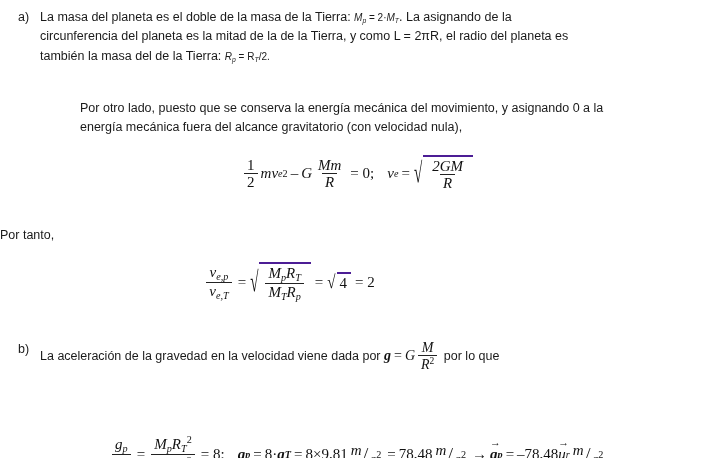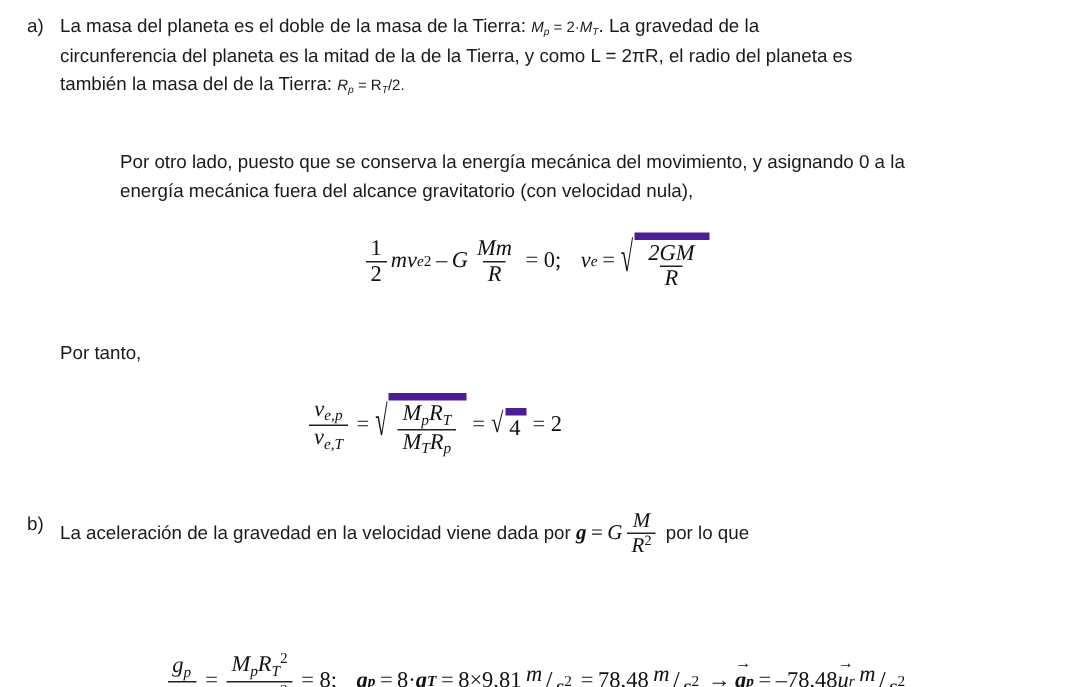--- a/index.html
+++ b/index.html
@@ -40,21 +40,21 @@
     flex: 1 1 auto;
     padding-right: 20px;
     line-height: 1.55;
     text-align: left;
   }
   .para {
     line-height: 1.55;
     text-align: left;
   }
   .indent-1 { margin-left: 48px; padding-right: 26px; }
-  .indent-0 { margin-left: 40px; }
+  .indent-0 { }
 
   .blk-a      { position: absolute; left: 0;  top: 8px;  width: 700px; }
   .blk-otro   { position: absolute; left: 0;  top: 99px; width: 690px; margin-left: 32px; }
   .blk-eq1    { position: absolute; left: 0;  top: 155px; width: 715px; }
   .blk-tanto  { position: absolute; left: 0;  top: 226px; width: 690px; }
   .blk-eq2    { position: absolute; left: 0;  top: 262px; width: 581px; }
   .blk-b      { position: absolute; left: 0;  top: 340px; width: 700px; }
   .blk-eq3    { position: absolute; left: 0;  top: 390px; width: 715px; margin-top: 44px; }
 
   
@@ -113,21 +113,21 @@
   .sqrt > .radical {
     font-size: 1em;
     display: flex;
     align-items: center;
     font-style: normal;
     transform: scaleY(1.9) translateY(0px);
     transform-origin: center;
     padding-right: 1px;
   }
   .sqrt > .radicand {
-    border-top: 5px solid #4c1d95;
+    border-top: 2px solid #4c1d95;
     padding: 1px 4px 0 3px;
     display: inline-flex;
   }
   .sqrt.small > .radical { transform: scaleY(1.25); }
 
   
   .inl {
     font-family: Liberation Sans, sans-serif;
     font-style: italic;
     font-size: 10px;
@@ -152,21 +152,21 @@
   .small-space { display: inline-block; width: 10px; }
 </style>
 </head>
 <body>
 
 <div class="page">
 
   <div class="blk-a item">
     <div class="item-marker">a)</div>
     <div class="item-body">
-      <span>La masa del planeta es el doble de la masa de la Tierra: </span><span class="inl"><span>M</span><span class="sub">p</span><span class="up"> = 2·</span><span>M</span><span class="sub">T</span></span><span>. La gravedad de la</span>
+      <span>La masa del planeta es el doble de la masa de la Tierra: </span><span class="inl"><span>M</span><span class="sub">p</span><span class="up"> = 2·</span><span>M</span><span class="sub">T</span></span><span>. La asignando de la</span>
       <div>circunferencia del planeta es la mitad de la de la Tierra, y como L = 2πR, el radio del planeta es</div>
       <div><span>también la masa del de la Tierra: </span><span class="inl"><span>R</span><span class="sub">p</span><span class="up"> = R</span><span class="sub">T</span><span class="up">/2.</span></span></div>
     </div>
   </div>
 
   <div class="blk-otro">
     <div class="para indent-1">Por otro lado, puesto que se conserva la energía mecánica del movimiento, y asignando 0 a la</div>
     <div class="para indent-1">energía mecánica fuera del alcance gravitatorio (con velocidad nula),</div>
   </div>
 

